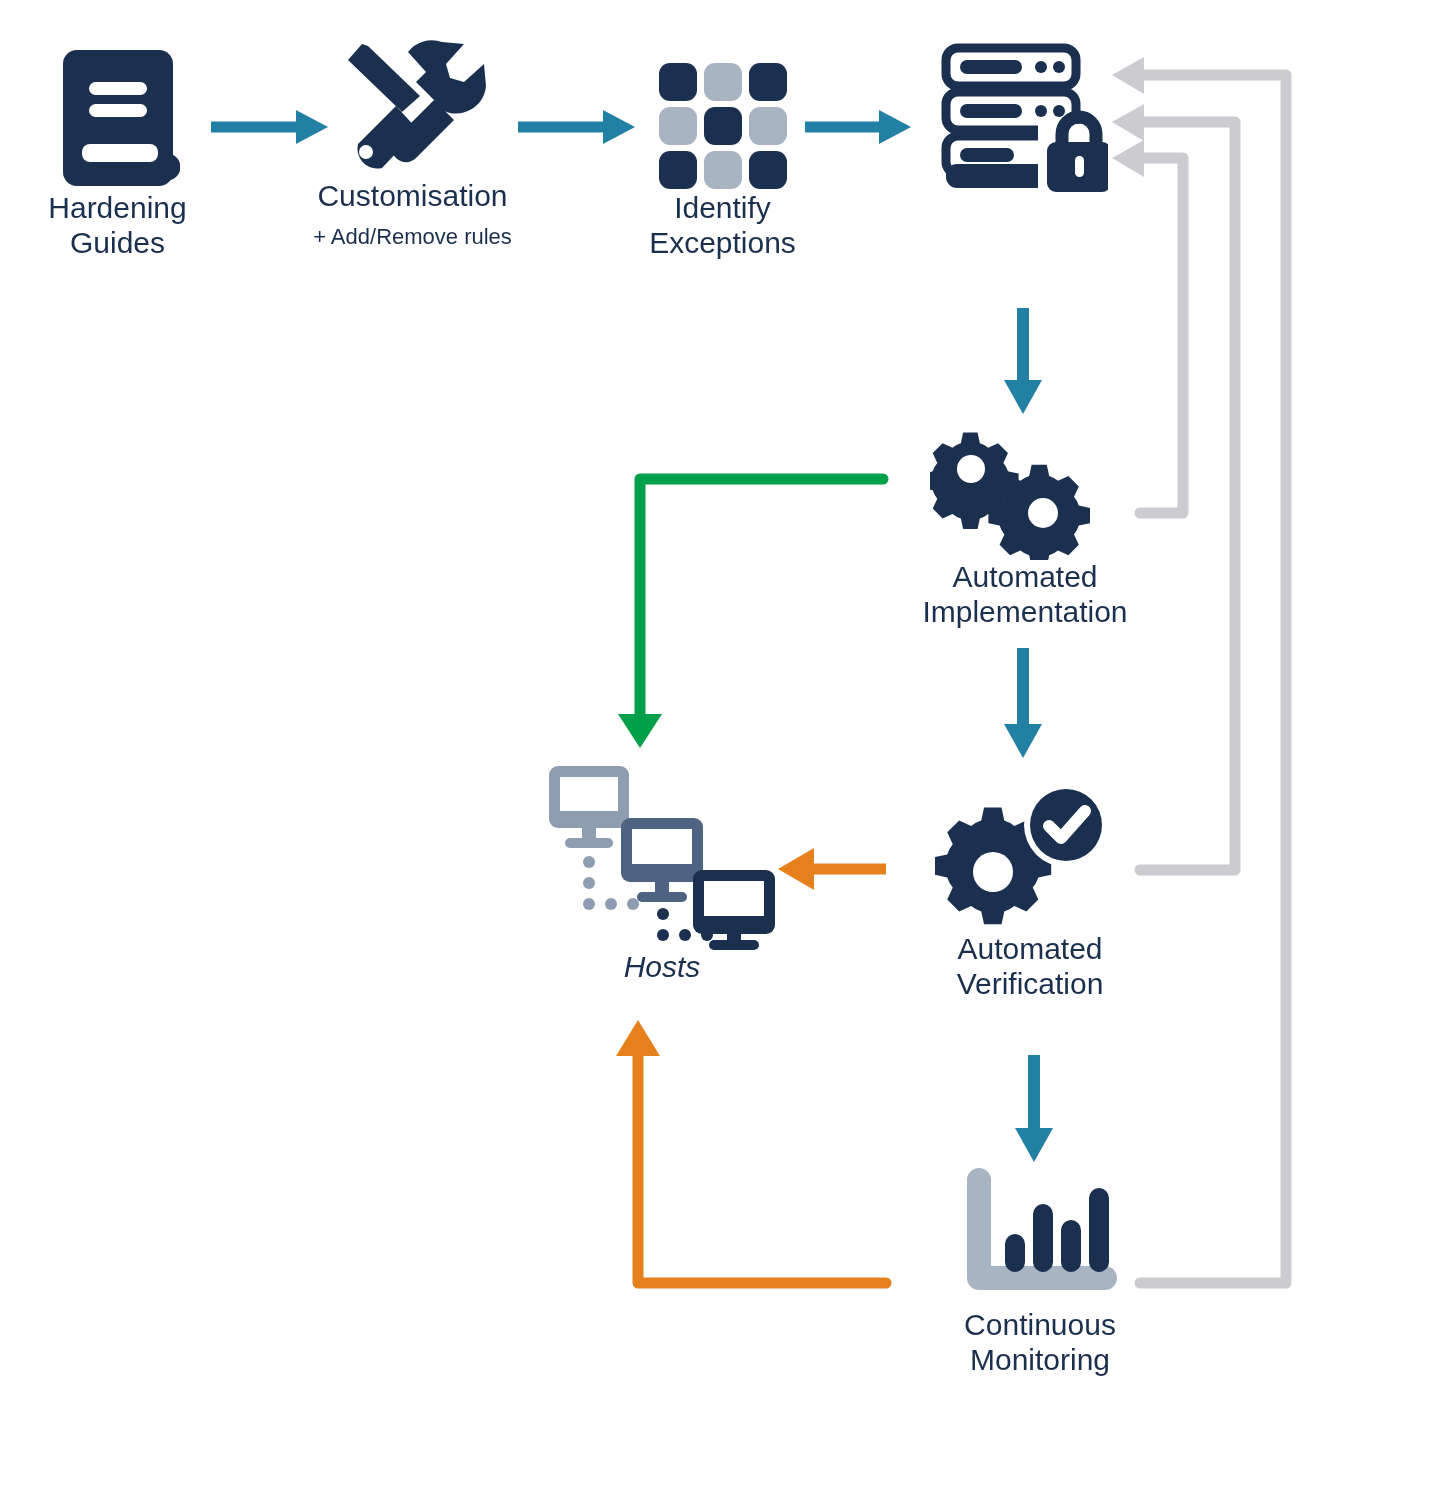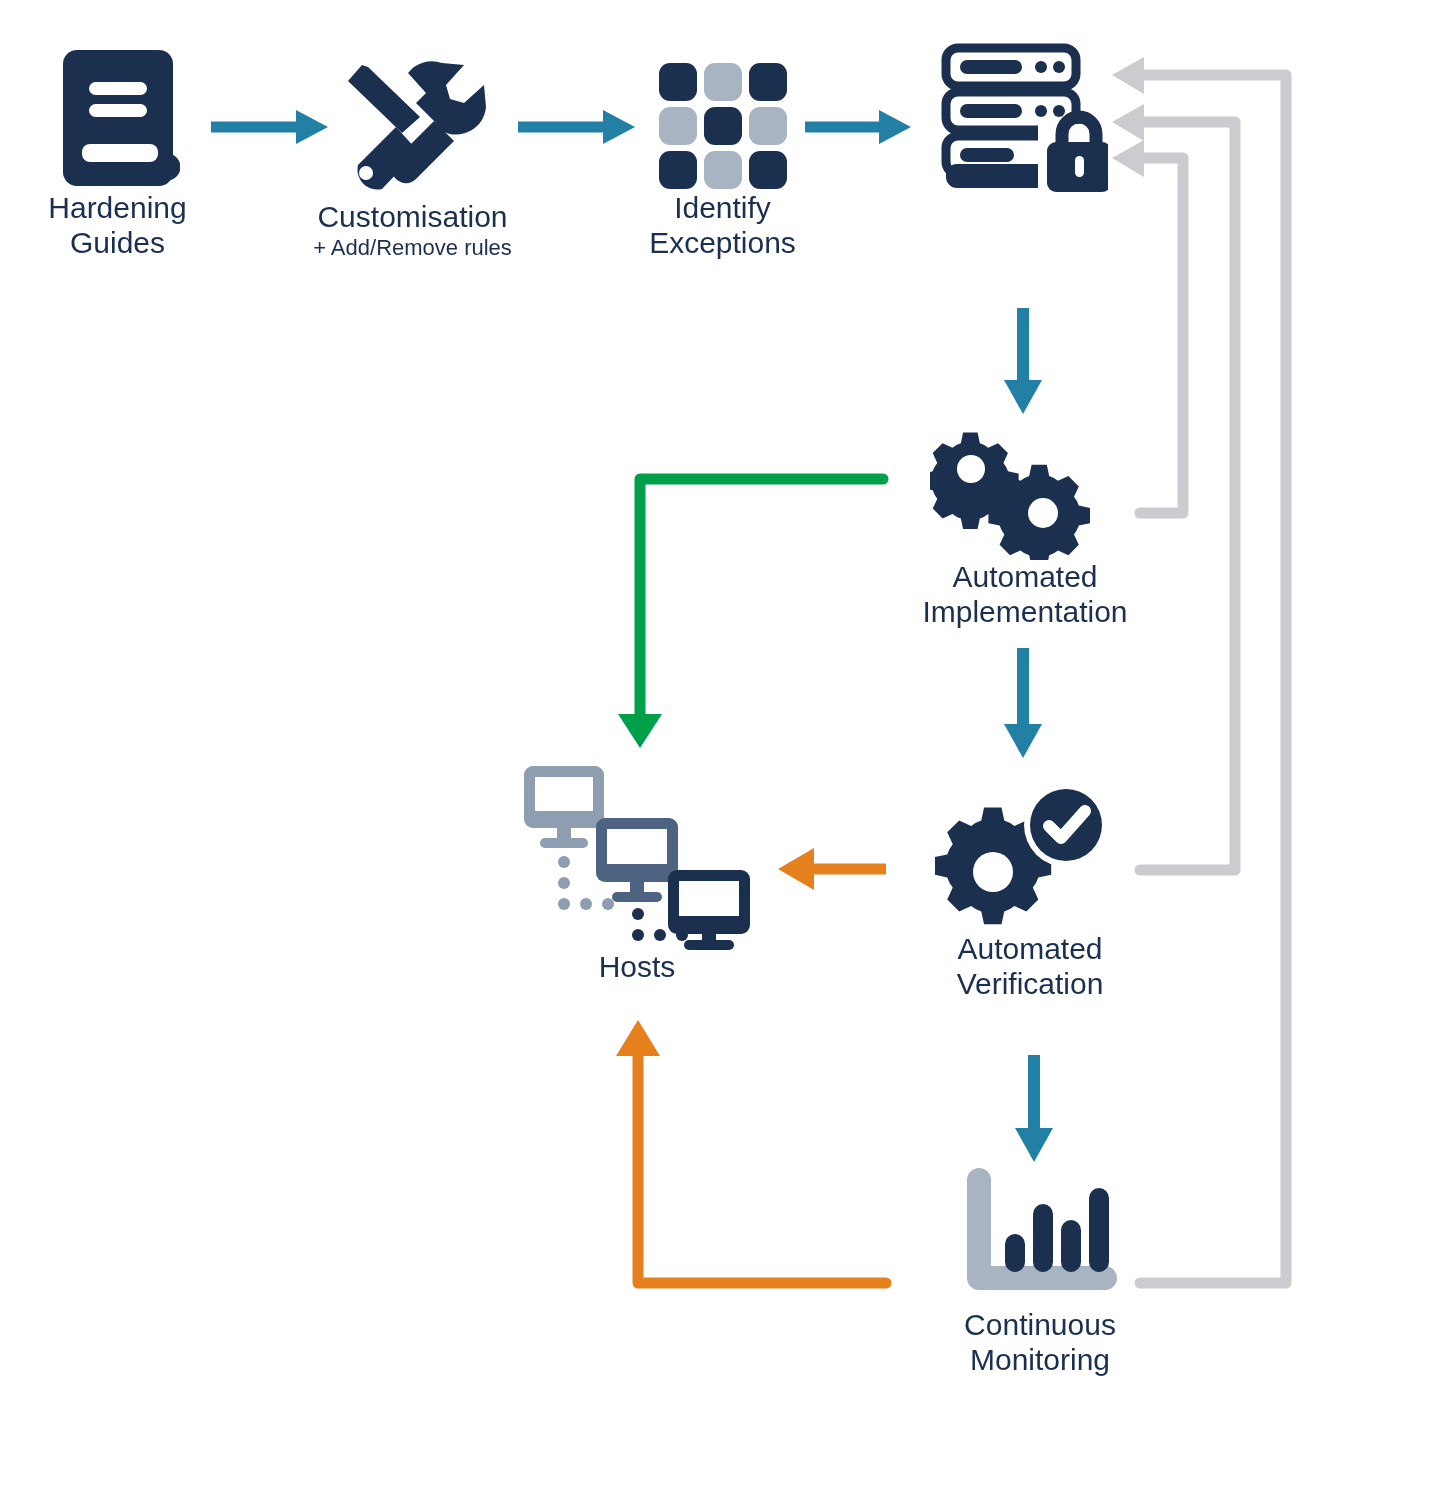--- a/index.html
+++ b/index.html
@@ -36,21 +36,21 @@
     color: #1B2F4E;
     font-size: 30px;
     line-height: 1.15;
     white-space: pre-line;
     font-family: "Liberation Sans", sans-serif;
   }
   .node-sublabel {
     color: #1B2F4E;
     font-size: 22px;
     line-height: 1.2;
-    margin-top: 0;
+    margin-top: 10px;
     font-family: "Liberation Sans", sans-serif;
   }
   .icon-box {
     display: flex;
     align-items: flex-end;
     justify-content: center;
   }
 </style>
 </head>
 <body>
@@ -124,21 +124,21 @@
         <path d="M112 112 A9 9 0 0 1 112 130" fill="none" stroke="#1B2F4E" stroke-width="9"></path>
         <rect x="34" y="36" width="58" height="13" rx="6.5" fill="#ffffff"></rect>
         <rect x="34" y="58" width="58" height="13" rx="6.5" fill="#ffffff"></rect>
         <rect x="27" y="98" width="76" height="18" rx="8" fill="#ffffff"></rect>
       </svg>
     </div>
     <div class="node-label">Hardening
 Guides</div>
   </div>
 
-  <div class="node" style="left:300px; top:55px; width:225px;">
+  <div class="node" style="left:300px; top:34px; width:225px;">
     <div class="icon-box" style="height:145px;">
       <svg width="150" height="145" viewBox="0 0 150 145">
 
         <path d="M104 8 L126 10 L108 30 L112 44 L126 48 L146 30 L148 52
                  A30 30 0 0 1 104 76 L96 66 L78 48 L88 38 L70 18
                  A30 30 0 0 1 104 8 Z" fill="#1B2F4E"></path>
 
         <path d="M96 66 L58 104 A14 14 0 0 0 78 124 L116 86 Z" fill="#1B2F4E"></path>
 
         <path d="M24 10 L10 26 L64 78 L82 62 L30 12 Z" fill="#1B2F4E"></path>
@@ -254,21 +254,21 @@
         <rect x="52" y="66" width="20" height="38" rx="10" fill="#1B2F4E"></rect>
         <rect x="80" y="36" width="20" height="68" rx="10" fill="#1B2F4E"></rect>
         <rect x="108" y="52" width="20" height="52" rx="10" fill="#1B2F4E"></rect>
         <rect x="136" y="20" width="20" height="84" rx="10" fill="#1B2F4E"></rect>
       </svg>
     </div>
     <div class="node-label">Continuous
 Monitoring</div>
   </div>
 
-  <div class="node" style="left:512px; top:758px; width:250px;">
+  <div class="node" style="left:537px; top:758px; width:250px;font-style:italic;">
     <div class="icon-box" style="height:192px;">
       <svg width="250" height="192" viewBox="0 0 250 192">
 
         <g>
           <rect x="12" y="8" width="80" height="62" rx="9" fill="#8E9DB0"></rect>
           <rect x="23" y="19" width="58" height="34" fill="#ffffff"></rect>
           <rect x="45" y="70" width="14" height="12" fill="#8E9DB0"></rect>
           <rect x="28" y="80" width="48" height="10" rx="5" fill="#8E9DB0"></rect>
         </g>
 

